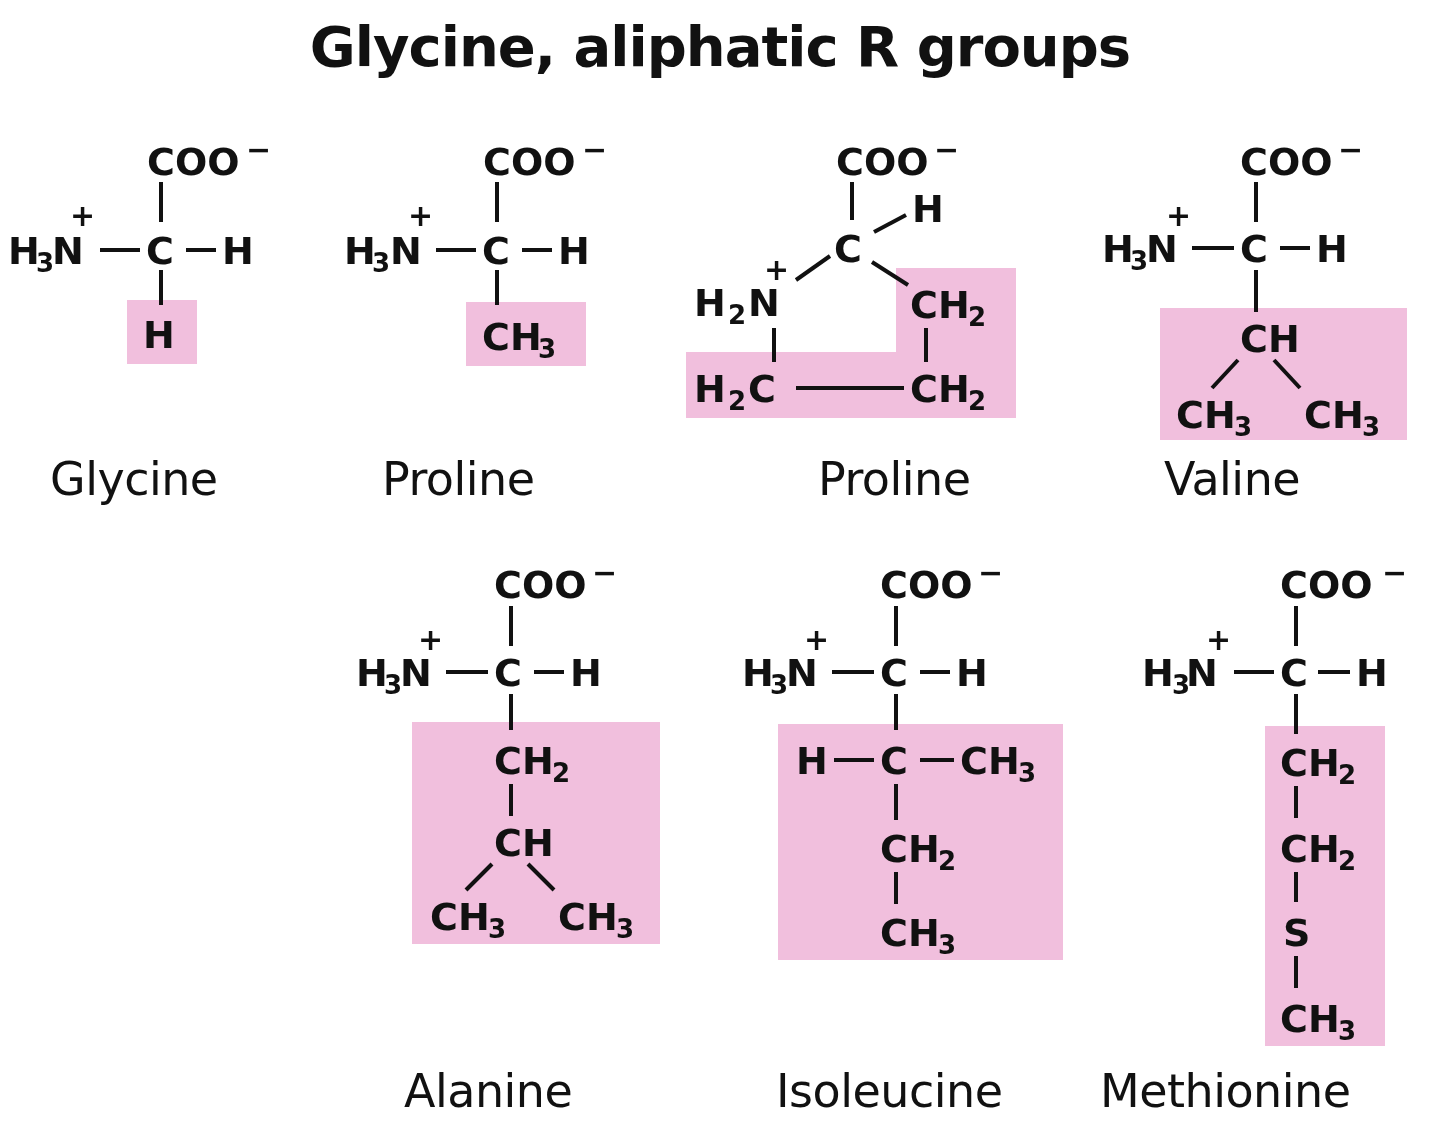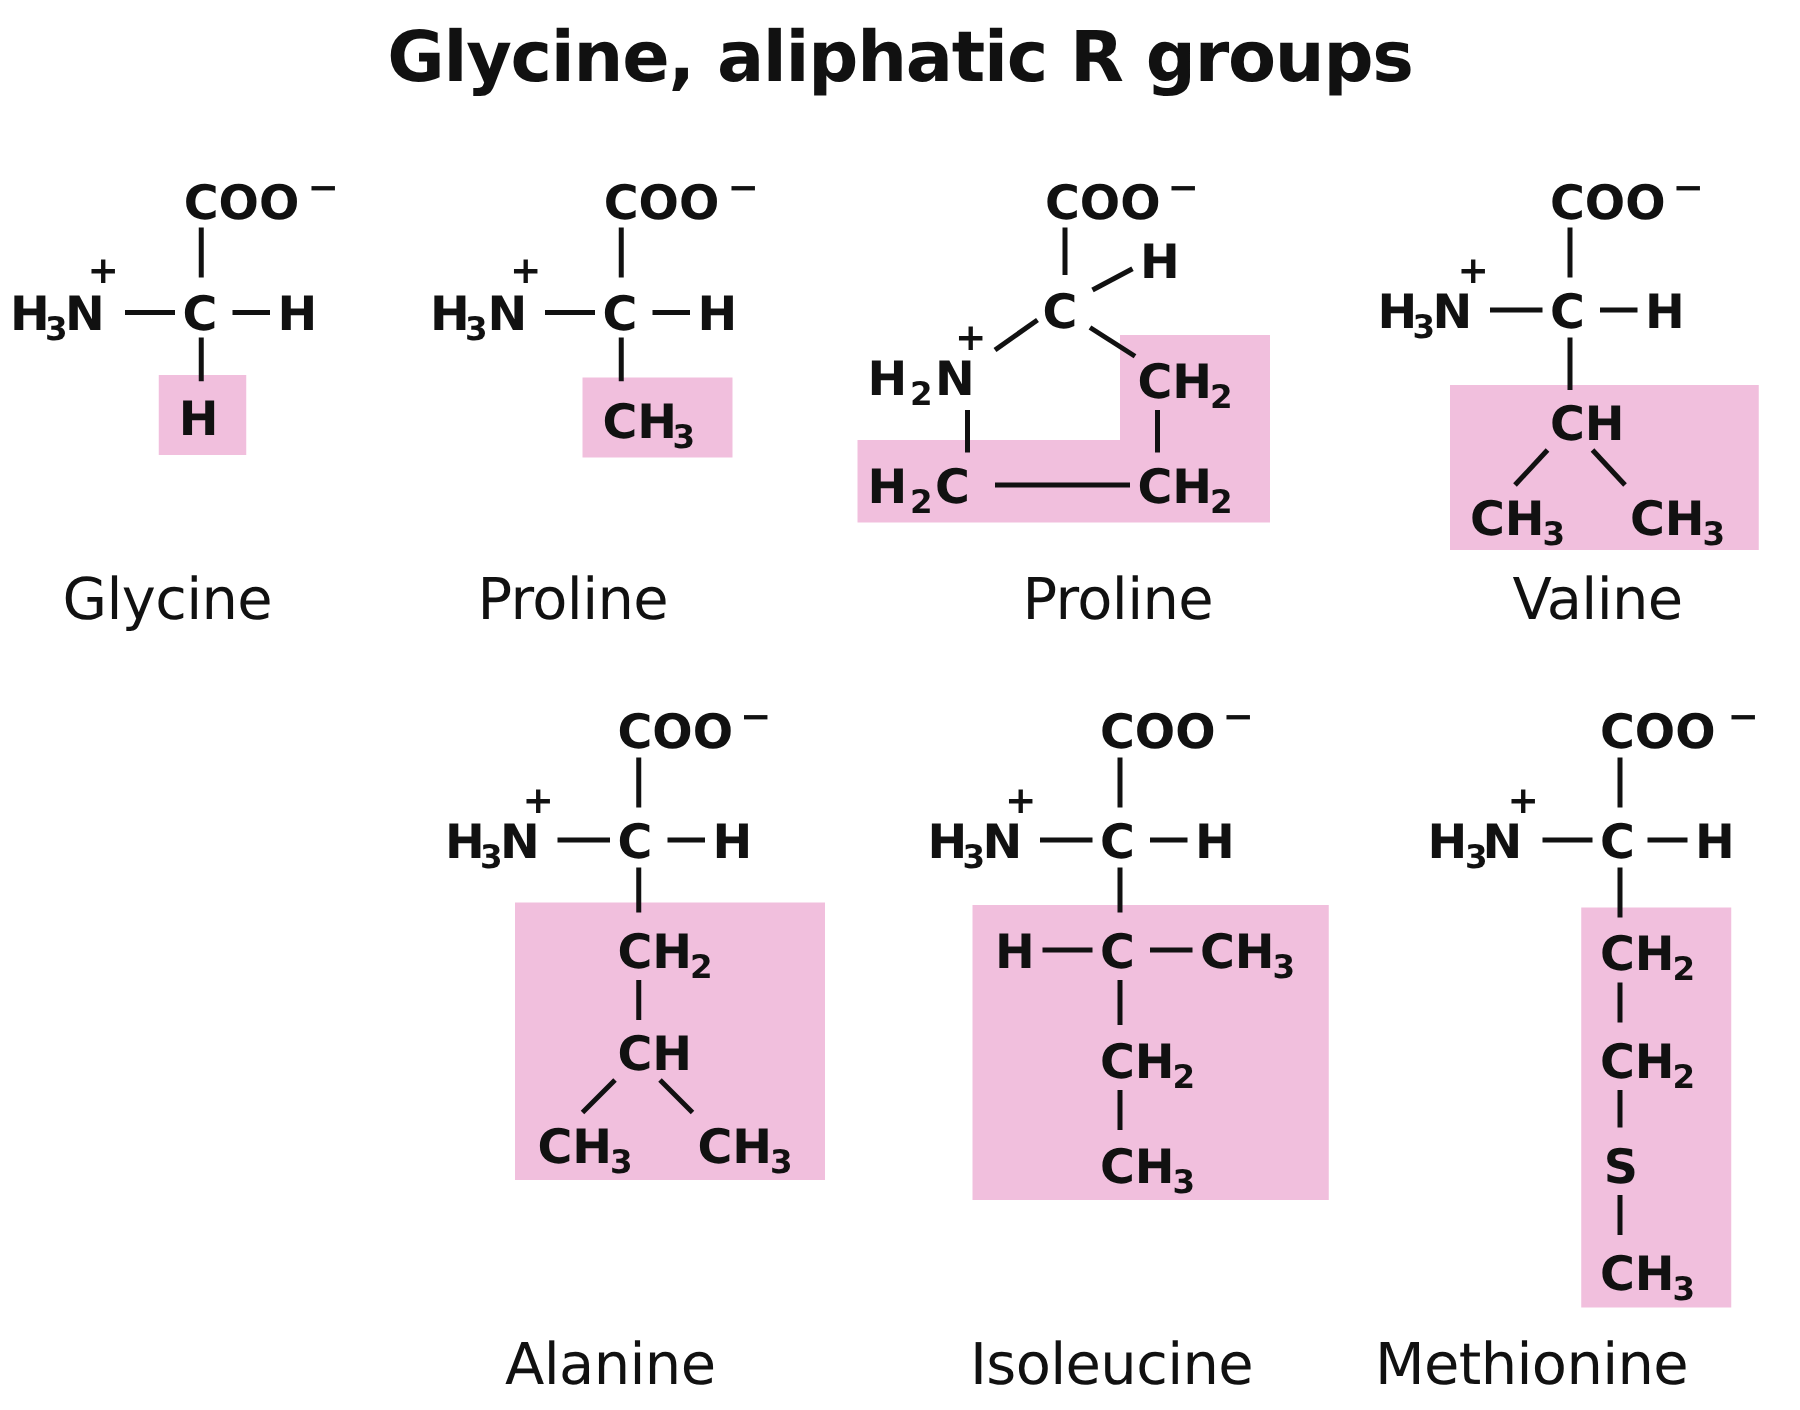--- a/index.html
+++ b/index.html
@@ -185,16 +185,16 @@
     <text x="1283" y="946">S</text>
     <line x1="1296" y1="956" x2="1296" y2="988"></line>
     <text x="1280" y="1032">CH</text>
       <text class="sub" x="1338" y="1040">3</text>
   </g>
 </svg>
 
 <div class="name" style="left:50px;top:452px;">Glycine</div>
 <div class="name" style="left:382px;top:452px;">Proline</div>
 <div class="name" style="left:778px;top:452px;margin-left:40px;">Proline</div>
-<div class="name" style="left:1210px;top:452px;">Valine</div>
+<div class="name" style="left:1164px;top:452px;">Valine</div>
 <div class="name" style="left:404px;top:1064px;">Alanine</div>
 <div class="name" style="left:776px;top:1064px;">Isoleucine</div>
 <div class="name" style="left:1100px;top:1064px;">Methionine</div>
 
 </body></html>

